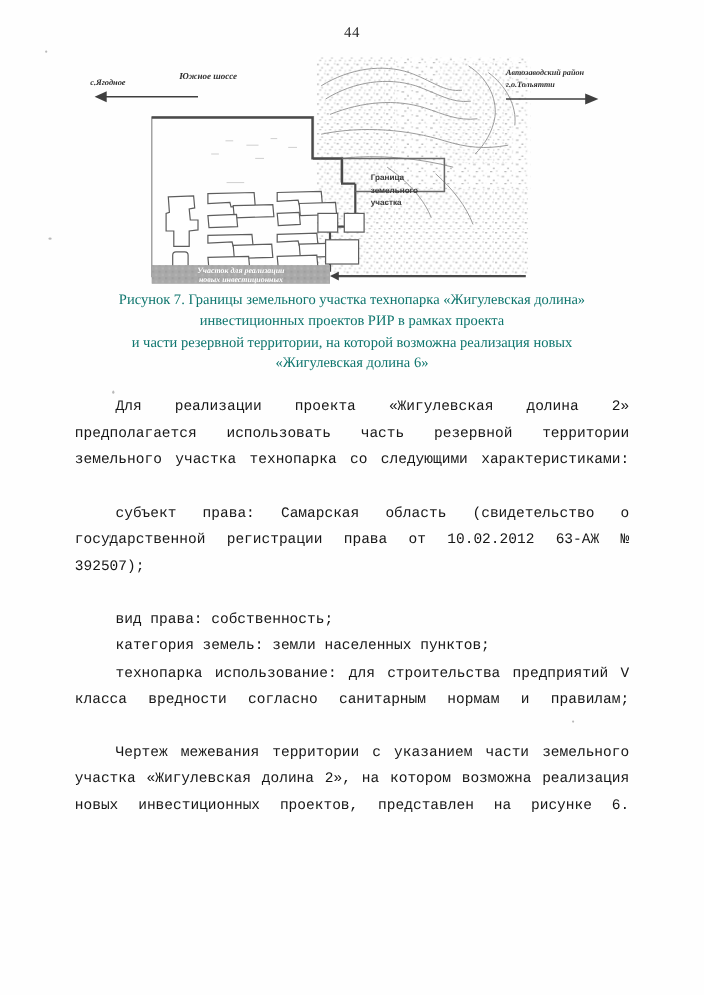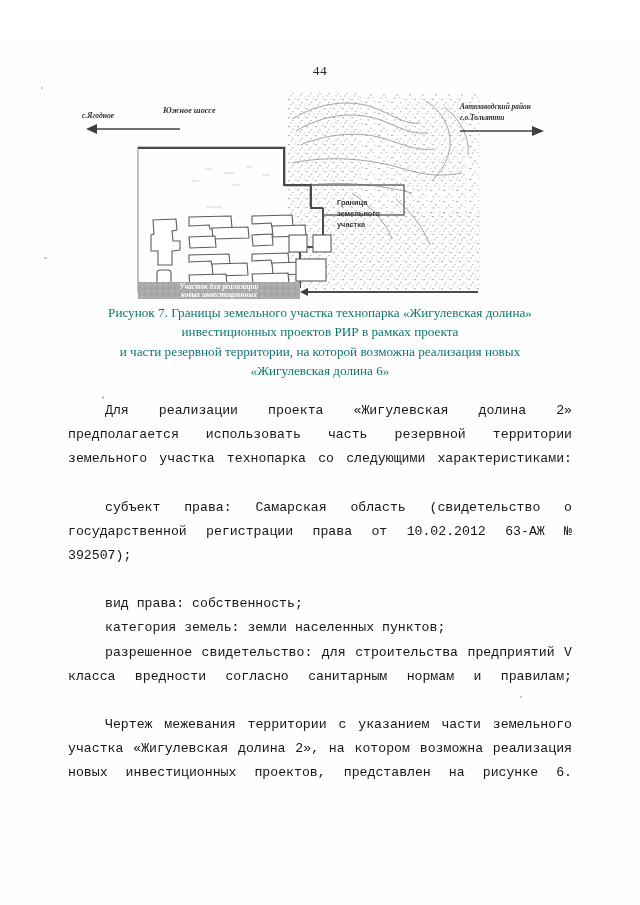--- a/index.html
+++ b/index.html
@@ -13,21 +13,20 @@
     font-family: "Liberation Serif", "DejaVu Serif", serif;
     color: #1a1a1a;
     position: relative;
     overflow: hidden;
   }
 
   .page {
     position: absolute;
     inset: 0;
     background: #fefefe;
-    margin-top: 41px;
   }
 
   
   .page-number {
     position: absolute;
     top: 22px;
     left: 0;
     width: 640px;
     text-align: center;
     font-size: 13.5px;
@@ -243,21 +242,21 @@
     <div>инвестиционных проектов РИР в рамках проекта</div>
     <div>и части резервной территории, на которой возможна реализация новых</div>
     <div>«Жигулевская долина 6»</div>
   </div>
 
   <div class="body-text">
     <p class="para">Для реализации проекта «Жигулевская долина 2» предполагается использовать часть резервной территории земельного участка технопарка со следующими характеристиками:</p>
     <p class="para">субъект права: Самарская область (свидетельство о государственной регистрации права от 10.02.2012 63-АЖ № 392507);</p>
     <p class="para no-stretch">вид права: собственность;</p>
     <p class="para no-stretch">категория земель: земли населенных пунктов;</p>
-    <p class="para">разрешенное свидетельство: для строительства предприятий V класса вредности согласно санитарным нормам и правилам;</p>
+    <p class="para">технопарка использование: для строительства предприятий V класса вредности согласно санитарным нормам и правилам;</p>
     <p class="para">Чертеж межевания территории с указанием части земельного участка «Жигулевская долина 2», на котором возможна реализация новых инвестиционных проектов, представлен на рисунке 6.</p>
   </div>
 
   <span class="speck" style="left:41px; top:46px; width:2px; height:2px;"></span>
   <span class="speck" style="left:44px; top:216px; width:3px; height:2px;"></span>
   <span class="speck" style="left:102px; top:355px; width:2px; height:3px;"></span>
   <span class="speck" style="left:99px; top:486px; width:2px; height:3px;"></span>
   <span class="speck" style="left:520px; top:655px; width:2px; height:2px;"></span>
 
 </div>

